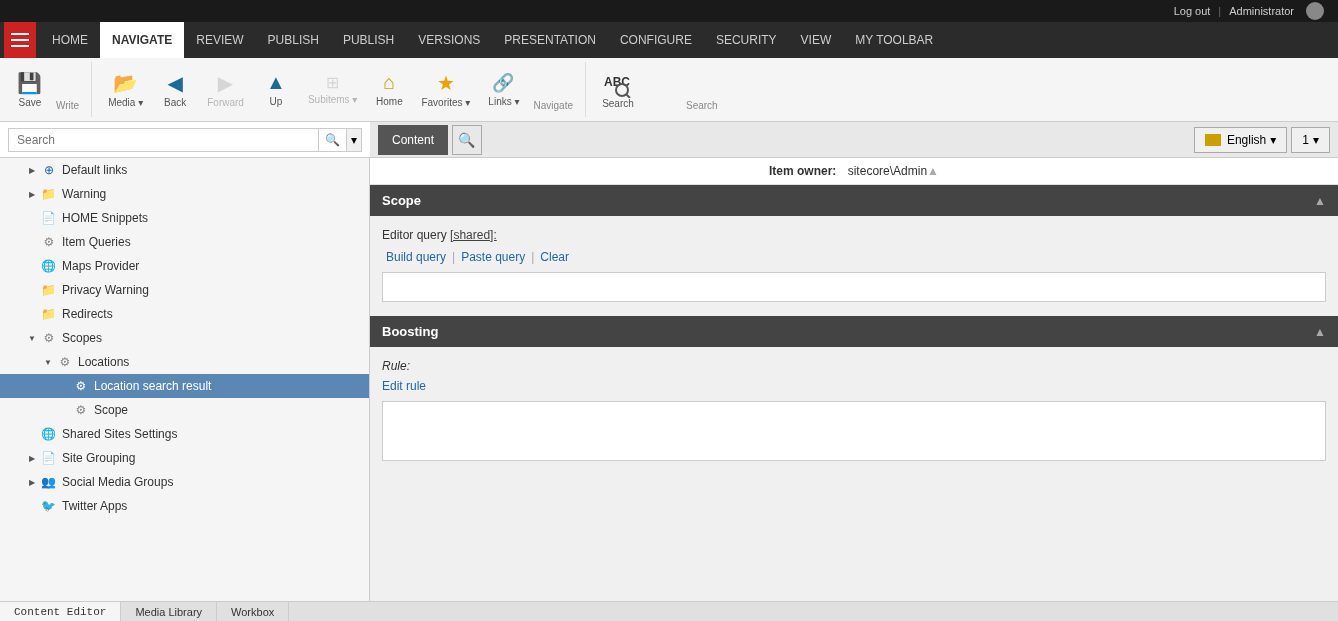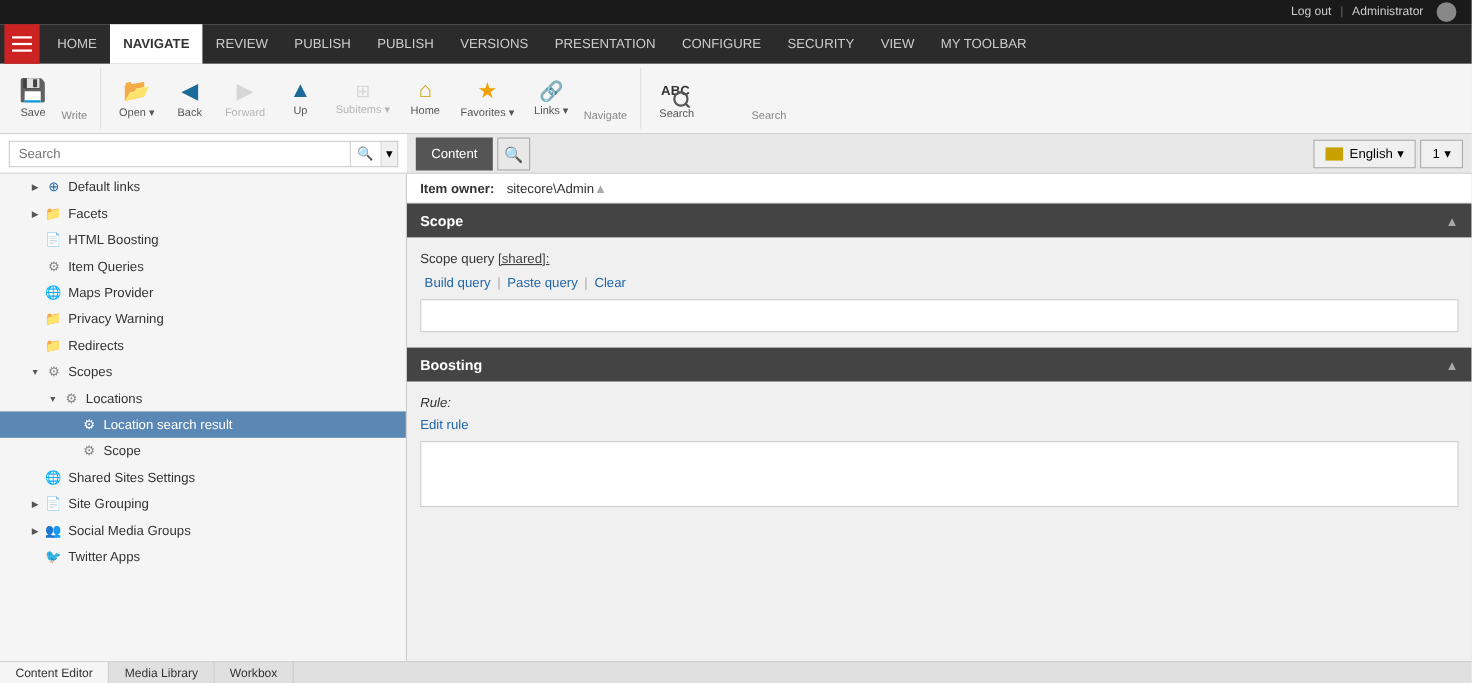--- a/index.html
+++ b/index.html
@@ -241,21 +241,21 @@
     }
 
     .item-owner-bar {
       background: white;
       border-bottom: 1px solid #e0e0e0;
       padding: 6px 12px;
       font-size: 12px;
       color: #333;
       display: flex;
       align-items: center;
-      justify-content: flex-start;
+      justify-content: center;
     }
     .item-owner-label { font-weight: bold; }
     .item-owner-value { color: #333; margin-left: 8px; }
 
     .section {
       margin-bottom: 2px;
     }
     .section-header {
       background: #444;
       color: white;
@@ -307,21 +307,21 @@
     .bottom-tab {
       padding: 2px 14px;
       font-size: 11px;
       cursor: pointer;
       border-right: 1px solid #ccc;
       height: 20px;
       display: flex;
       align-items: center;
       color: #333;
     }
-    .bottom-tab.active { background: #f5f5f5; }
+    .bottom-tab.active { background: #f5f5f5; font-family: Liberation Mono, monospace; }
 
     
     .icon-folder { color: #c8a000; }
     .icon-gear { color: #888; }
     .icon-world { color: #2266aa; }
     .icon-link { color: #2266aa; }
     .icon-users { color: #5588bb; }
     .icon-twitter { color: #1da1f2; }
   </style>
 </head>
@@ -361,21 +361,21 @@
     <button class="toolbar-btn">
       <span class="icon blue">💾</span>
       <span class="toolbar-label">Save</span>
     </button>
     <span class="toolbar-group-label">Write</span>
   </div>
 
   <div class="toolbar-group" style="gap:2px;">
     <button class="toolbar-btn">
       <span class="icon yellow">📂</span>
-      <span class="toolbar-label"><span>Open</span> ▾</span>
+      <span class="toolbar-label"><span>Media</span> ▾</span>
     </button>
     <button class="toolbar-btn">
       <span class="icon blue">◀</span>
       <span class="toolbar-label">Back</span>
     </button>
     <button class="toolbar-btn disabled">
       <span class="icon" style="color:#aaa">▶</span>
       <span class="toolbar-label">Forward</span>
     </button>
     <button class="toolbar-btn">
@@ -454,27 +454,27 @@
 
       <div class="tree-item indent-2">
         <div class="tree-toggle">▶</div>
         <div class="tree-icon icon-link">⊕</div>
         <span class="tree-label">Default links</span>
       </div>
 
       <div class="tree-item indent-2">
         <div class="tree-toggle">▶</div>
         <div class="tree-icon icon-folder">📁</div>
-        <span class="tree-label">Facets</span>
+        <span class="tree-label">Warning</span>
       </div>
 
       <div class="tree-item indent-2">
         <div class="tree-toggle" style="visibility:hidden;">▶</div>
         <div class="tree-icon" style="color:#3366cc;">📄</div>
-        <span class="tree-label">HTML Boosting</span>
+        <span class="tree-label">HOME Snippets</span>
       </div>
 
       <div class="tree-item indent-2">
         <div class="tree-toggle" style="visibility:hidden;"></div>
         <div class="tree-icon icon-gear">⚙</div>
         <span class="tree-label">Item Queries</span>
       </div>
 
       <div class="tree-item indent-2">
         <div class="tree-toggle" style="visibility:hidden;"></div>
@@ -554,21 +554,21 @@
           <span style="color:#aaa; cursor:pointer;">▲</span>
         </div>
 
         <div class="section">
           <div class="section-header">
             <span>Scope</span>
             <span class="collapse-icon">▲</span>
           </div>
           <div class="section-body">
             <div class="scope-query-row">
-              <span>Scope query </span>
+              <span>Editor query </span>
               <span class="shared">[shared]:</span>
             </div>
             <div class="scope-links">
               <a class="scope-link">Build query</a>
               <span class="scope-divider">|</span>
               <a class="scope-link">Paste query</a>
               <span class="scope-divider">|</span>
               <a class="scope-link">Clear</a>
             </div>
             <input class="scope-input" type="text" value="" style="">

